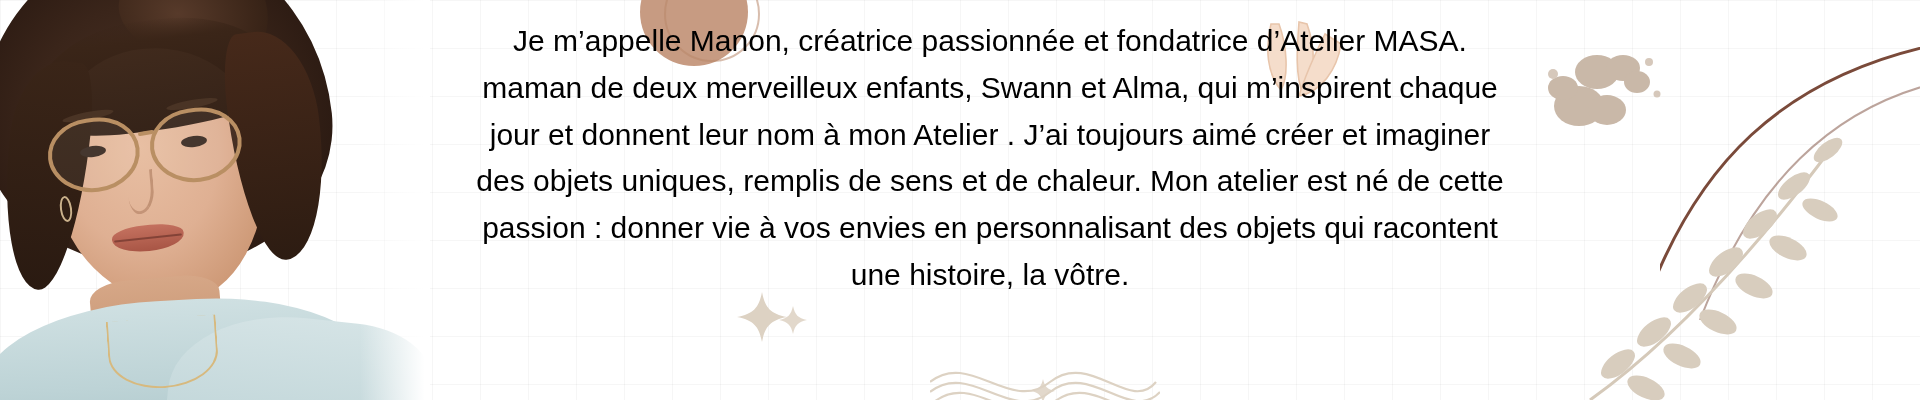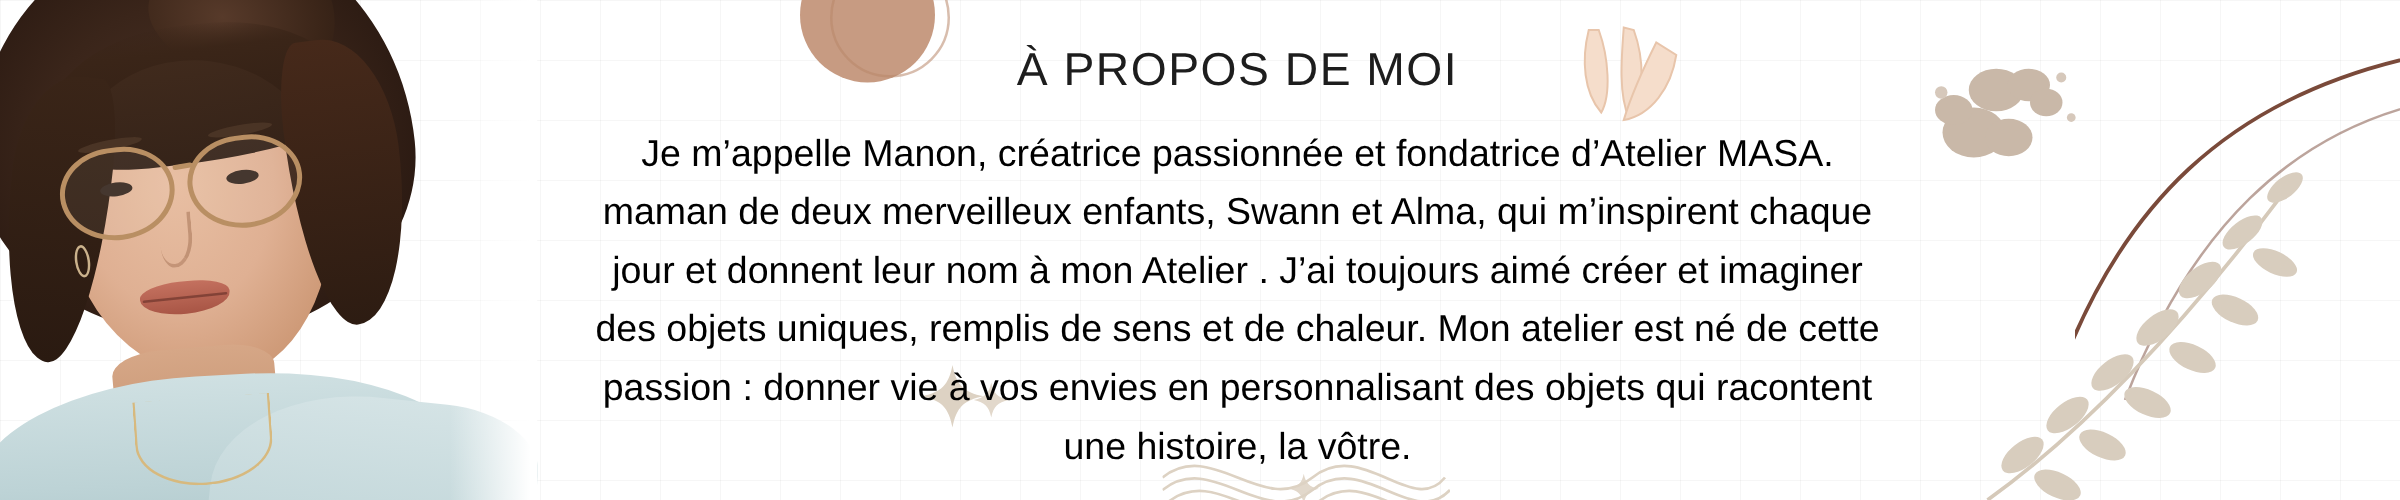--- a/index.html
+++ b/index.html
@@ -389,17 +389,16 @@
     <svg width="230" height="70" viewBox="0 0 230 70">
       <g fill="none" stroke="#ddd2c3" stroke-width="2.2">
         <path d="M0 52 C40 20 80 84 120 52 C160 20 200 84 230 52"></path>
         <path d="M4 62 C44 30 84 94 124 62 C164 30 204 94 230 62"></path>
         <path d="M0 42 C40 10 80 74 120 42 C160 10 200 74 226 42"></path>
       </g>
     </svg>
   </div>
 
   <div class="content">
-    <h1 class="title">À PROPOS DE MOI</h1>
     <p class="body-text">Je m’appelle Manon, créatrice passionnée et fondatrice d’Atelier MASA. maman de deux merveilleux enfants, Swann et Alma, qui m’inspirent chaque jour et donnent leur nom à mon Atelier . J’ai toujours aimé créer et imaginer des objets uniques, remplis de sens et de chaleur. Mon atelier est né de cette passion : donner vie à vos envies en personnalisant des objets qui racontent une histoire, la vôtre.</p>
   </div>
 
 </div>
 
 </body></html>

